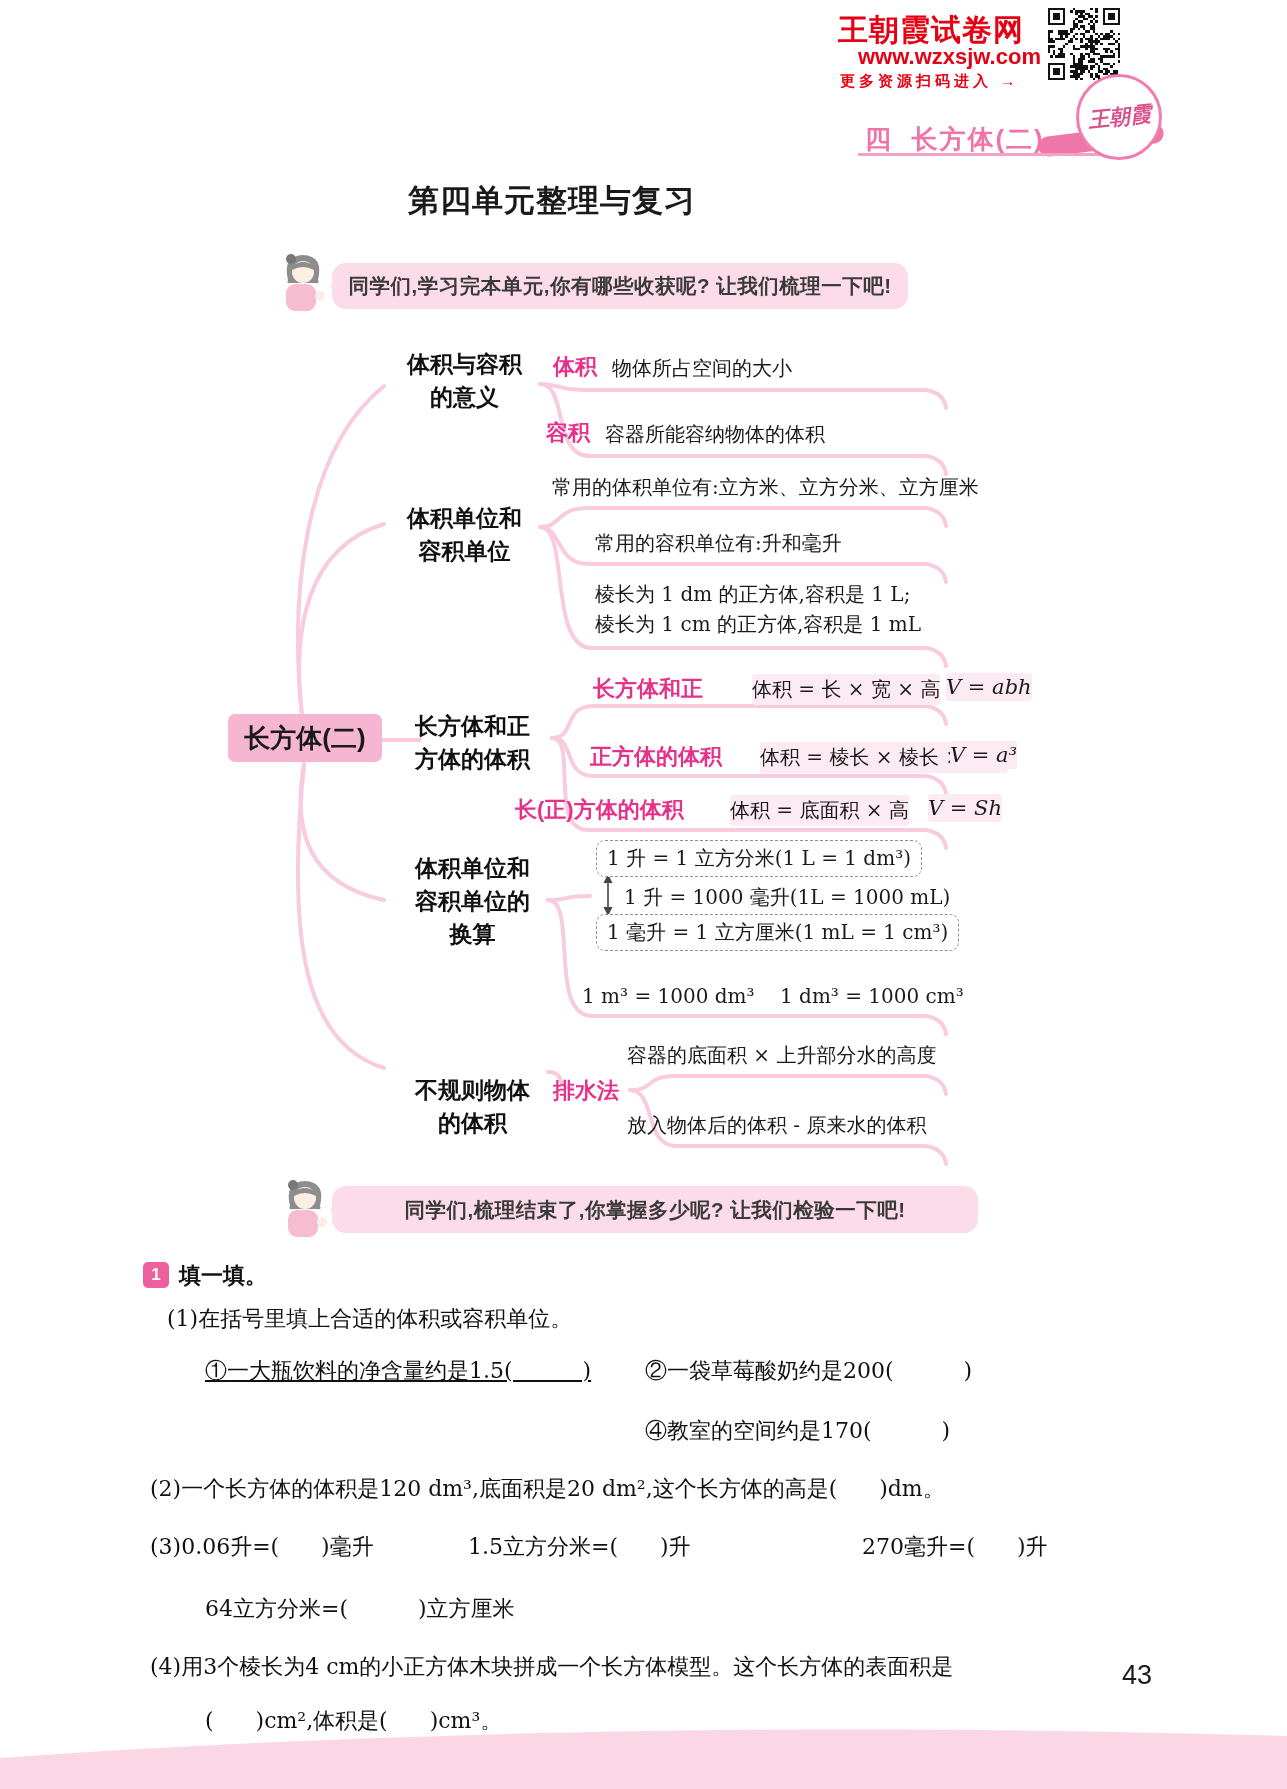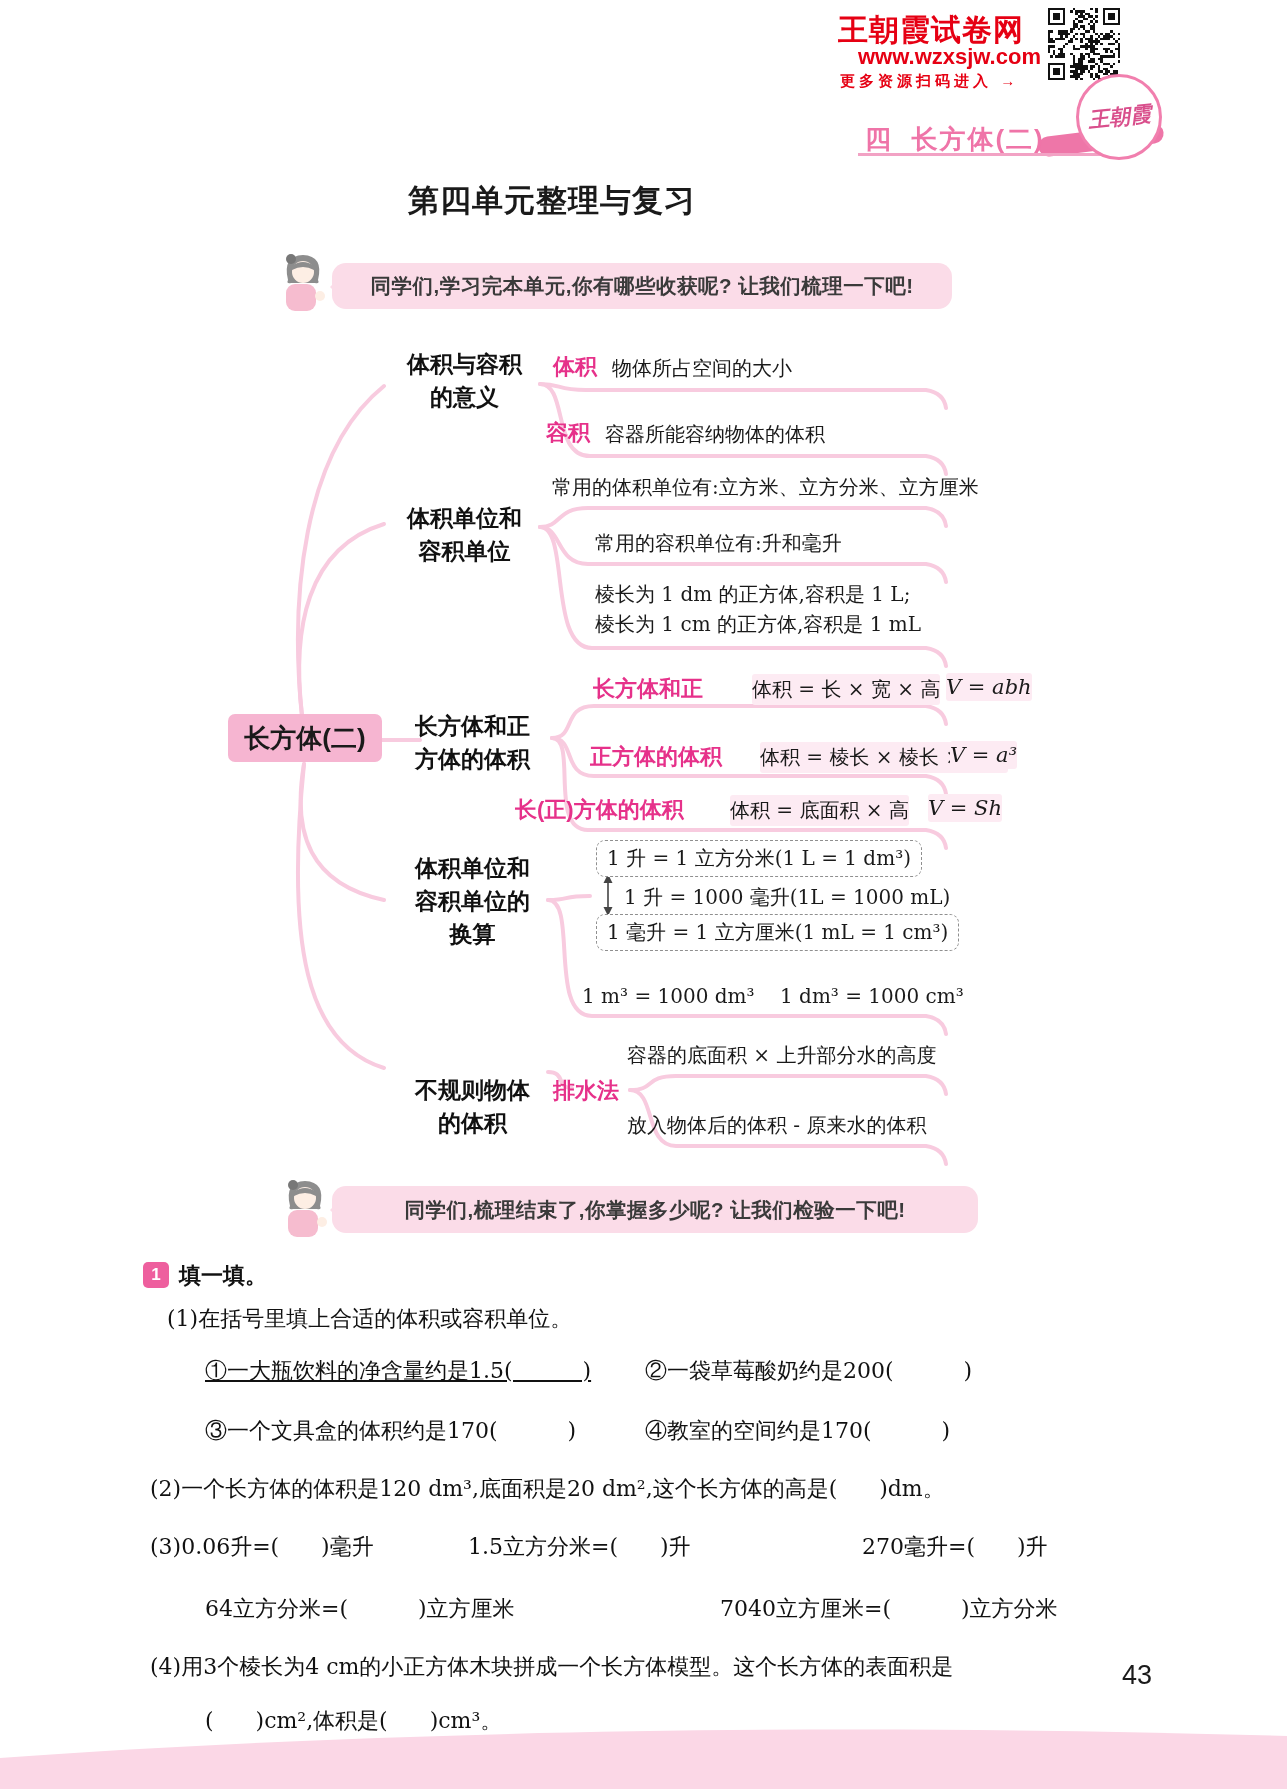--- a/index.html
+++ b/index.html
@@ -377,21 +377,21 @@
   <div class="abs z1" style="left:402px;top:180px;width:300px;text-align:center;font-size:31px;font-weight:bold;letter-spacing:1px;">第四单元整理与复习</div>
 
   <svg class="abs z1" style="left:276px;top:250px;" width="54" height="64" viewBox="0 0 54 64">
     <path d="M12,30 Q6,6 27,5 Q48,6 42,30 Q44,34 39,33 L15,33 Q10,34 12,30" fill="#8d8d8d"></path>
     <circle cx="15" cy="9" r="5" fill="#777"></circle>
     <circle cx="27" cy="22" r="11" fill="#fdeee4"></circle>
     <path d="M16,16 Q27,8 38,16 L38,20 Q27,14 16,20 Z" fill="#8d8d8d"></path>
     <rect x="10" y="34" width="30" height="27" rx="9" fill="#f6bccf"></rect>
     <circle cx="44" cy="46" r="5" fill="#fdeee4"></circle>
   </svg>
-  <div class="abs bubble z1" style="left:332px;top:263px;width:620px;height:46px;">
+  <div class="abs bubble z1" style="left:332px;top:263px;width:576px;height:46px;">
     <span>同学们,学习完本单元,你有哪些收获呢? 让我们梳理一下吧!</span>
   </div>
 
   <div class="abs rootbox z1" style="left:228px;top:714px;width:154px;height:48px;">长方体(二)</div>
 
   <div class="abs lbl" style="left:382px;top:348px;width:165px;">体积与容积
 的意义</div>
   <div class="abs kw" style="left:553px;top:352px;">体积</div>
   <div class="abs serif z1" style="left:612px;top:355px;">物体所占空间的大小</div>
   <div class="abs kw" style="left:546px;top:418px;">容积</div>
@@ -441,25 +441,23 @@
   <div class="abs bubble z1" style="left:332px;top:1186px;width:646px;height:47px;">
     <span>同学们,梳理结束了,你掌握多少呢? 让我们检验一下吧!</span>
   </div>
 
   <div class="abs badge z1" style="left:143px;top:1262px;width:26px;height:26px;">1</div>
   <div class="abs ex z1" style="left:179px;top:1261px;font-weight:bold;">填一填。</div>
 
   <div class="abs ex z1" style="left:167px;top:1304px;">(1)在括号里填上合适的体积或容积单位。</div>
   <div class="abs ex z1" style="left:205px;top:1356px;text-decoration:underline;">①一大瓶饮料的净含量约是1.5(          )</div>
   <div class="abs ex z1" style="left:645px;top:1356px;">②一袋草莓酸奶约是200(          )</div>
-  <div class="abs ex z1" style="left:205px;top:1416px;">③一个文具盒的体积约是170(          )</div>
   <div class="abs ex z1" style="left:645px;top:1416px;">④教室的空间约是170(          )</div>
   <div class="abs ex z1" style="left:150px;top:1474px;">(2)一个长方体的体积是120 dm³,底面积是20 dm²,这个长方体的高是(      )dm。</div>
   <div class="abs ex z1" style="left:150px;top:1532px;">(3)0.06升=(      )毫升</div>
   <div class="abs ex z1" style="left:468px;top:1532px;">1.5立方分米=(      )升</div>
   <div class="abs ex z1" style="left:862px;top:1532px;">270毫升=(      )升</div>
   <div class="abs ex z1" style="left:205px;top:1594px;">64立方分米=(          )立方厘米</div>
-  <div class="abs ex z1" style="left:720px;top:1594px;">7040立方厘米=(          )立方分米</div>
   <div class="abs ex z1" style="left:150px;top:1652px;">(4)用3个棱长为4 cm的小正方体木块拼成一个长方体模型。这个长方体的表面积是</div>
   <div class="abs ex z1" style="left:205px;top:1706px;">(      )cm²,体积是(      )cm³。</div>
 
   <div class="abs z1" style="left:1122px;top:1660px;font-size:27px;">43</div>
 </div>
 
 </body></html>

